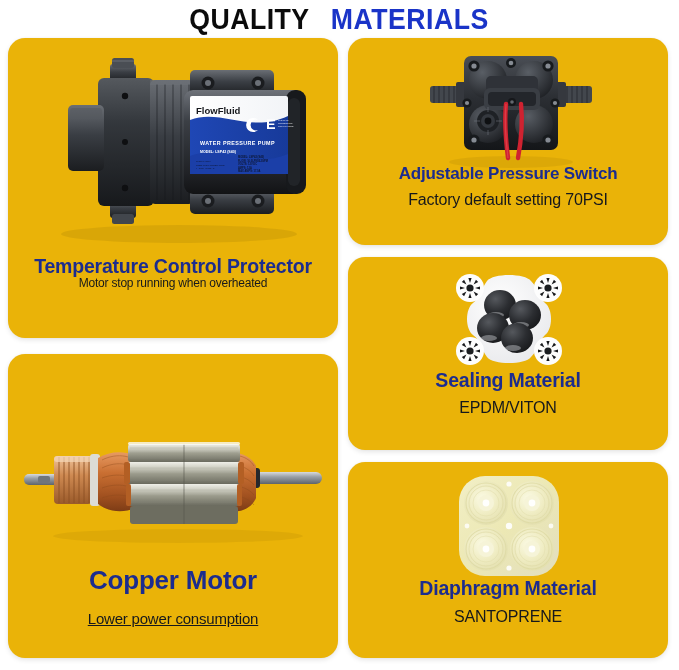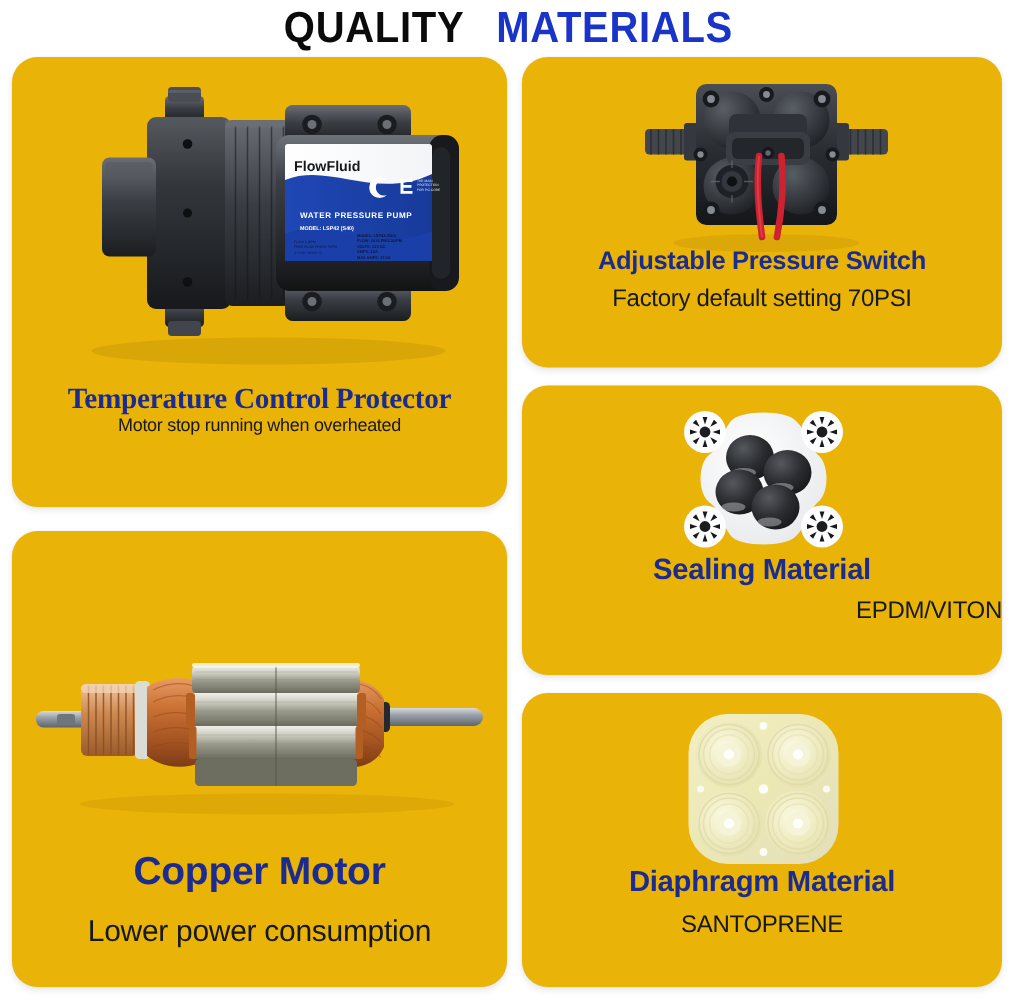--- a/index.html
+++ b/index.html
@@ -31,37 +31,37 @@
   .c-head{
     color:#1c2c8e;font-weight:bold;line-height:1.1;white-space:nowrap;
   }
   .c-sub{
     color:#16181c;line-height:1.15;white-space:nowrap;font-weight:400;
   }
 
   
   #card-temp{left:8px;top:38px;width:330px;height:300px;}
   #card-temp .card-caption{top:218px;}
-  #card-temp .c-head{font-size:19.5px;letter-spacing:-.2px;font-family:Liberation Serif, serif;}
+  #card-temp .c-head{font-size:19.5px;letter-spacing:-.2px;}
   #card-temp .c-sub{font-size:12px;letter-spacing:-.2px;}
 
   #card-motor{left:8px;top:354px;width:330px;height:304px;}
   #card-motor .card-caption{top:212px;}
   #card-motor .c-head{font-size:26px;letter-spacing:-.2px;}
-  #card-motor .c-sub{font-size:20px;margin-top:15px;letter-spacing:-.2px;}
+  #card-motor .c-sub{font-size:15px;margin-top:15px;letter-spacing:-.2px;text-decoration:underline;}
 
   #card-switch{left:348px;top:38px;width:320px;height:207px;}
   #card-switch .card-caption{top:127px;}
   #card-switch .c-head{font-size:17px;letter-spacing:-.2px;}
   #card-switch .c-sub{font-size:16px;margin-top:7px;letter-spacing:-.2px;}
 
   #card-seal{left:348px;top:257px;width:320px;height:193px;}
   #card-seal .card-caption{top:113px;}
   #card-seal .c-head{font-size:19.5px;letter-spacing:-.2px;}
-  #card-seal .c-sub{font-size:16px;margin-top:8px;letter-spacing:-.2px;text-align:right;}
+  #card-seal .c-sub{font-size:16px;margin-top:8px;letter-spacing:-.2px;}
 
   #card-diaphragm{left:348px;top:462px;width:320px;height:196px;}
   #card-diaphragm .card-caption{top:116px;}
   #card-diaphragm .c-head{font-size:19.5px;letter-spacing:-.2px;}
   #card-diaphragm .c-sub{font-size:16px;margin-top:9px;letter-spacing:-.2px;}
 
   .art{position:absolute;}
 </style>
 </head>
 <body>

